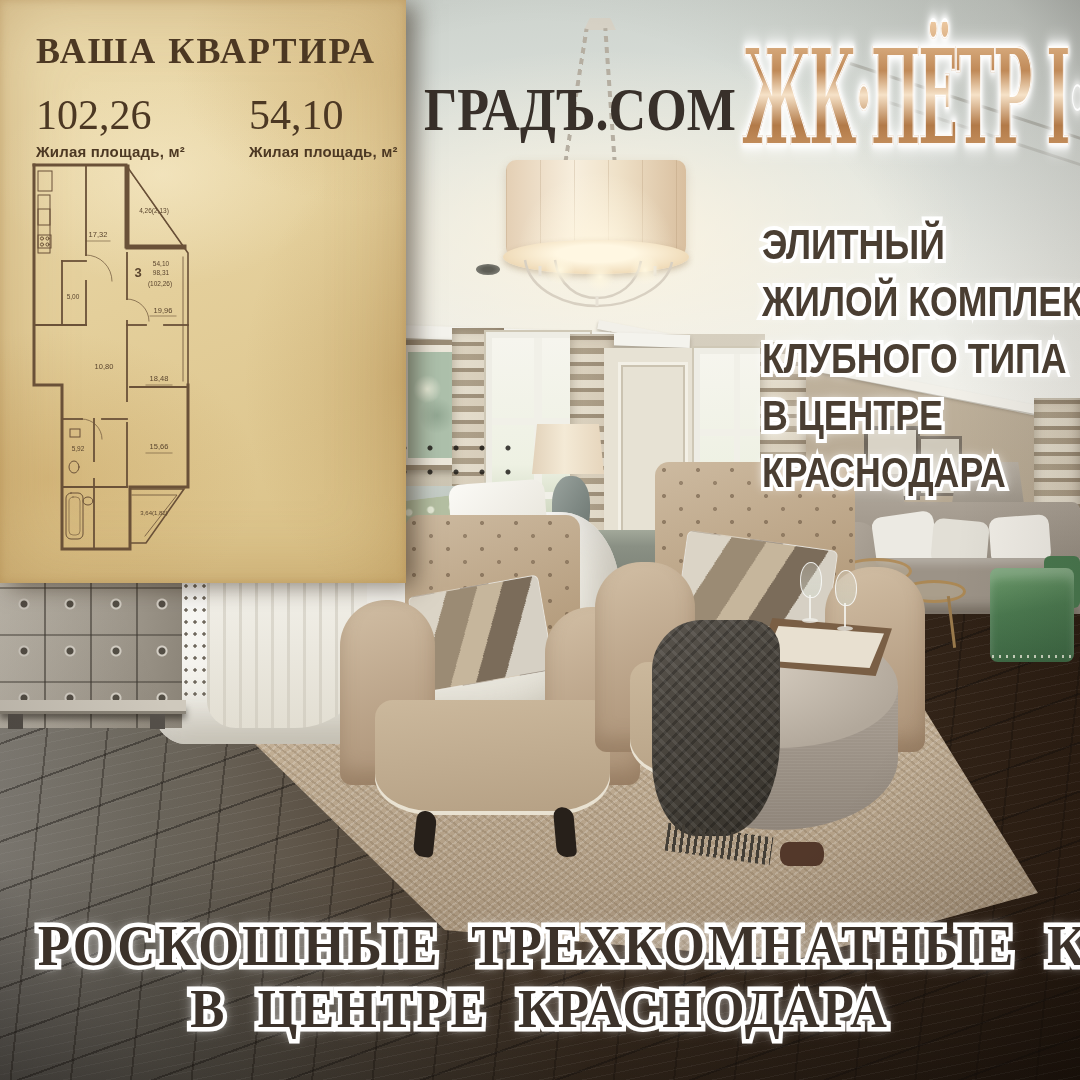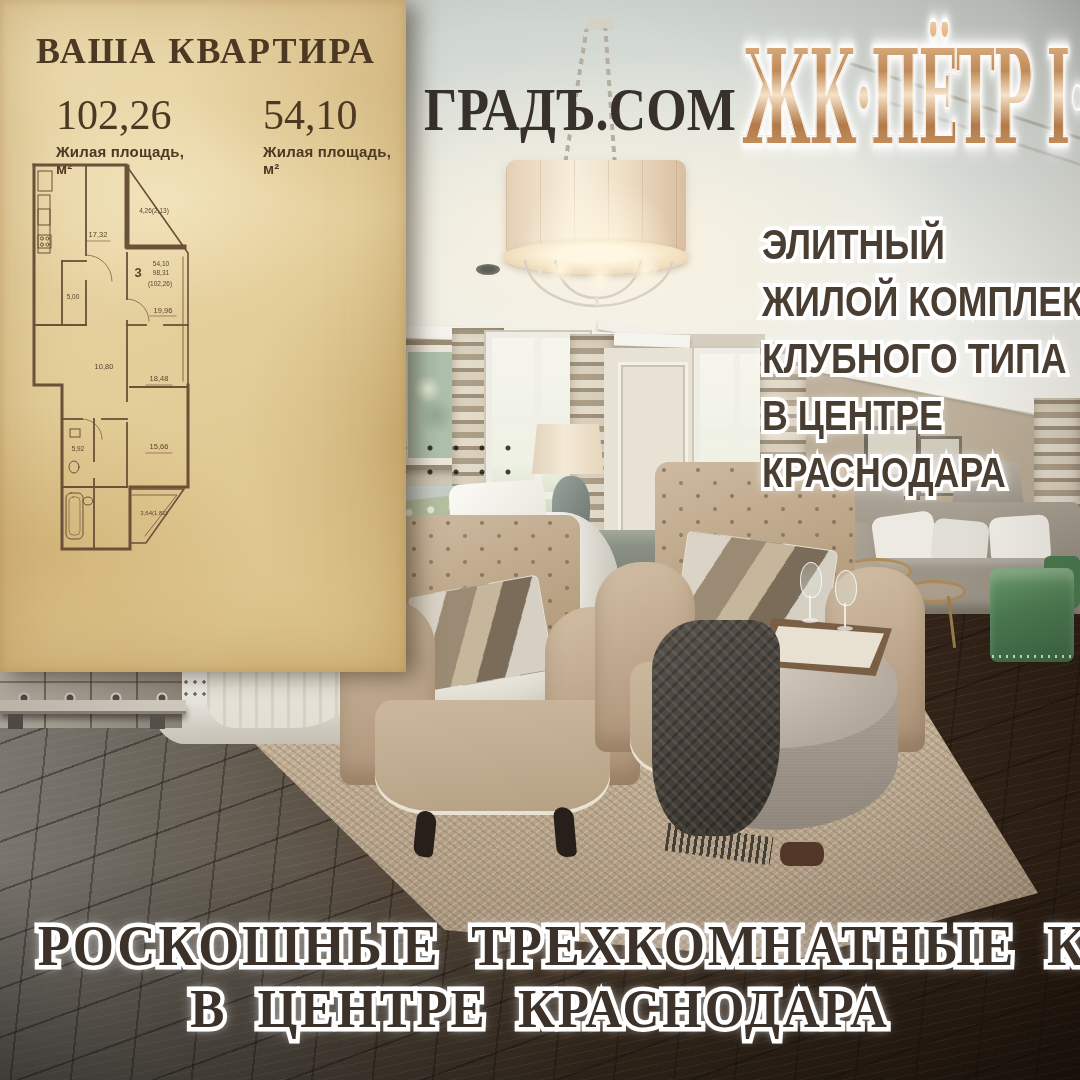--- a/index.html
+++ b/index.html
@@ -211,31 +211,31 @@
   .feature-line{display:block;height:57px;font-size:43px;line-height:57px;font-weight:bold;
     color:#4a3e32;transform:scaleX(.83);transform-origin:left top;}
   .feature-line .stroke{-webkit-text-stroke:8px #fff;}
   .headline{left:0;right:0;top:914px;text-align:center;font-family:"Liberation Serif",serif;
     font-weight:bold;color:#3c322a;}
   .headline .line{display:block;transform:scaleX(.93);letter-spacing:3px;word-spacing:16px;}
   .headline .l1{font-size:57px;line-height:64px;}
   .headline .l2{font-size:55px;line-height:62px;}
 
   
-  .panel{left:0;top:0;width:406px;height:672px;
+  .panel{left:0;top:0;width:406px;height:583px;
     background:
       radial-gradient(ellipse 300px 210px at 12% 82%, rgba(186,142,72,.32), transparent 70%),
       radial-gradient(ellipse 260px 190px at 88% 12%, rgba(190,150,85,.30), transparent 70%),
       radial-gradient(ellipse 220px 320px at 98% 65%, rgba(168,126,62,.26), transparent 70%),
       radial-gradient(ellipse 240px 160px at 40% 30%, rgba(252,242,212,.5), transparent 70%),
       linear-gradient(160deg,#ecdcb0 0%,#e4cf9b 48%,#d9c086 100%);
     box-shadow:10px 4px 22px rgba(35,22,8,.5), inset 0 0 75px rgba(150,105,45,.38), inset 0 0 10px rgba(150,105,45,.28);}
   .panel-title{left:36px;top:30px;font-family:"Liberation Serif",serif;font-size:36px;
     font-weight:600;letter-spacing:2px;color:#4c3823;}
-  .stats{left:36px;top:92px;display:flex;gap:64px;margin-left:20px;}
+  .stats{left:36px;top:92px;display:flex;gap:64px;}
   .stat-value{font-family:"Liberation Serif",serif;font-size:42px;color:#4c3823;line-height:1.1;}
   .stat-label{font-size:15px;font-weight:bold;color:#4c3823;margin-top:5px;letter-spacing:.2px;}
   .floorplan{left:26px;top:156px;width:186px;height:420px;}
   .floorplan svg{width:100%;height:100%;}
   .plan-label{font-family:"Liberation Sans",sans-serif;fill:#5a452e;}
 </style>
 </head>
 <body>
 
 <div class="canvas">

